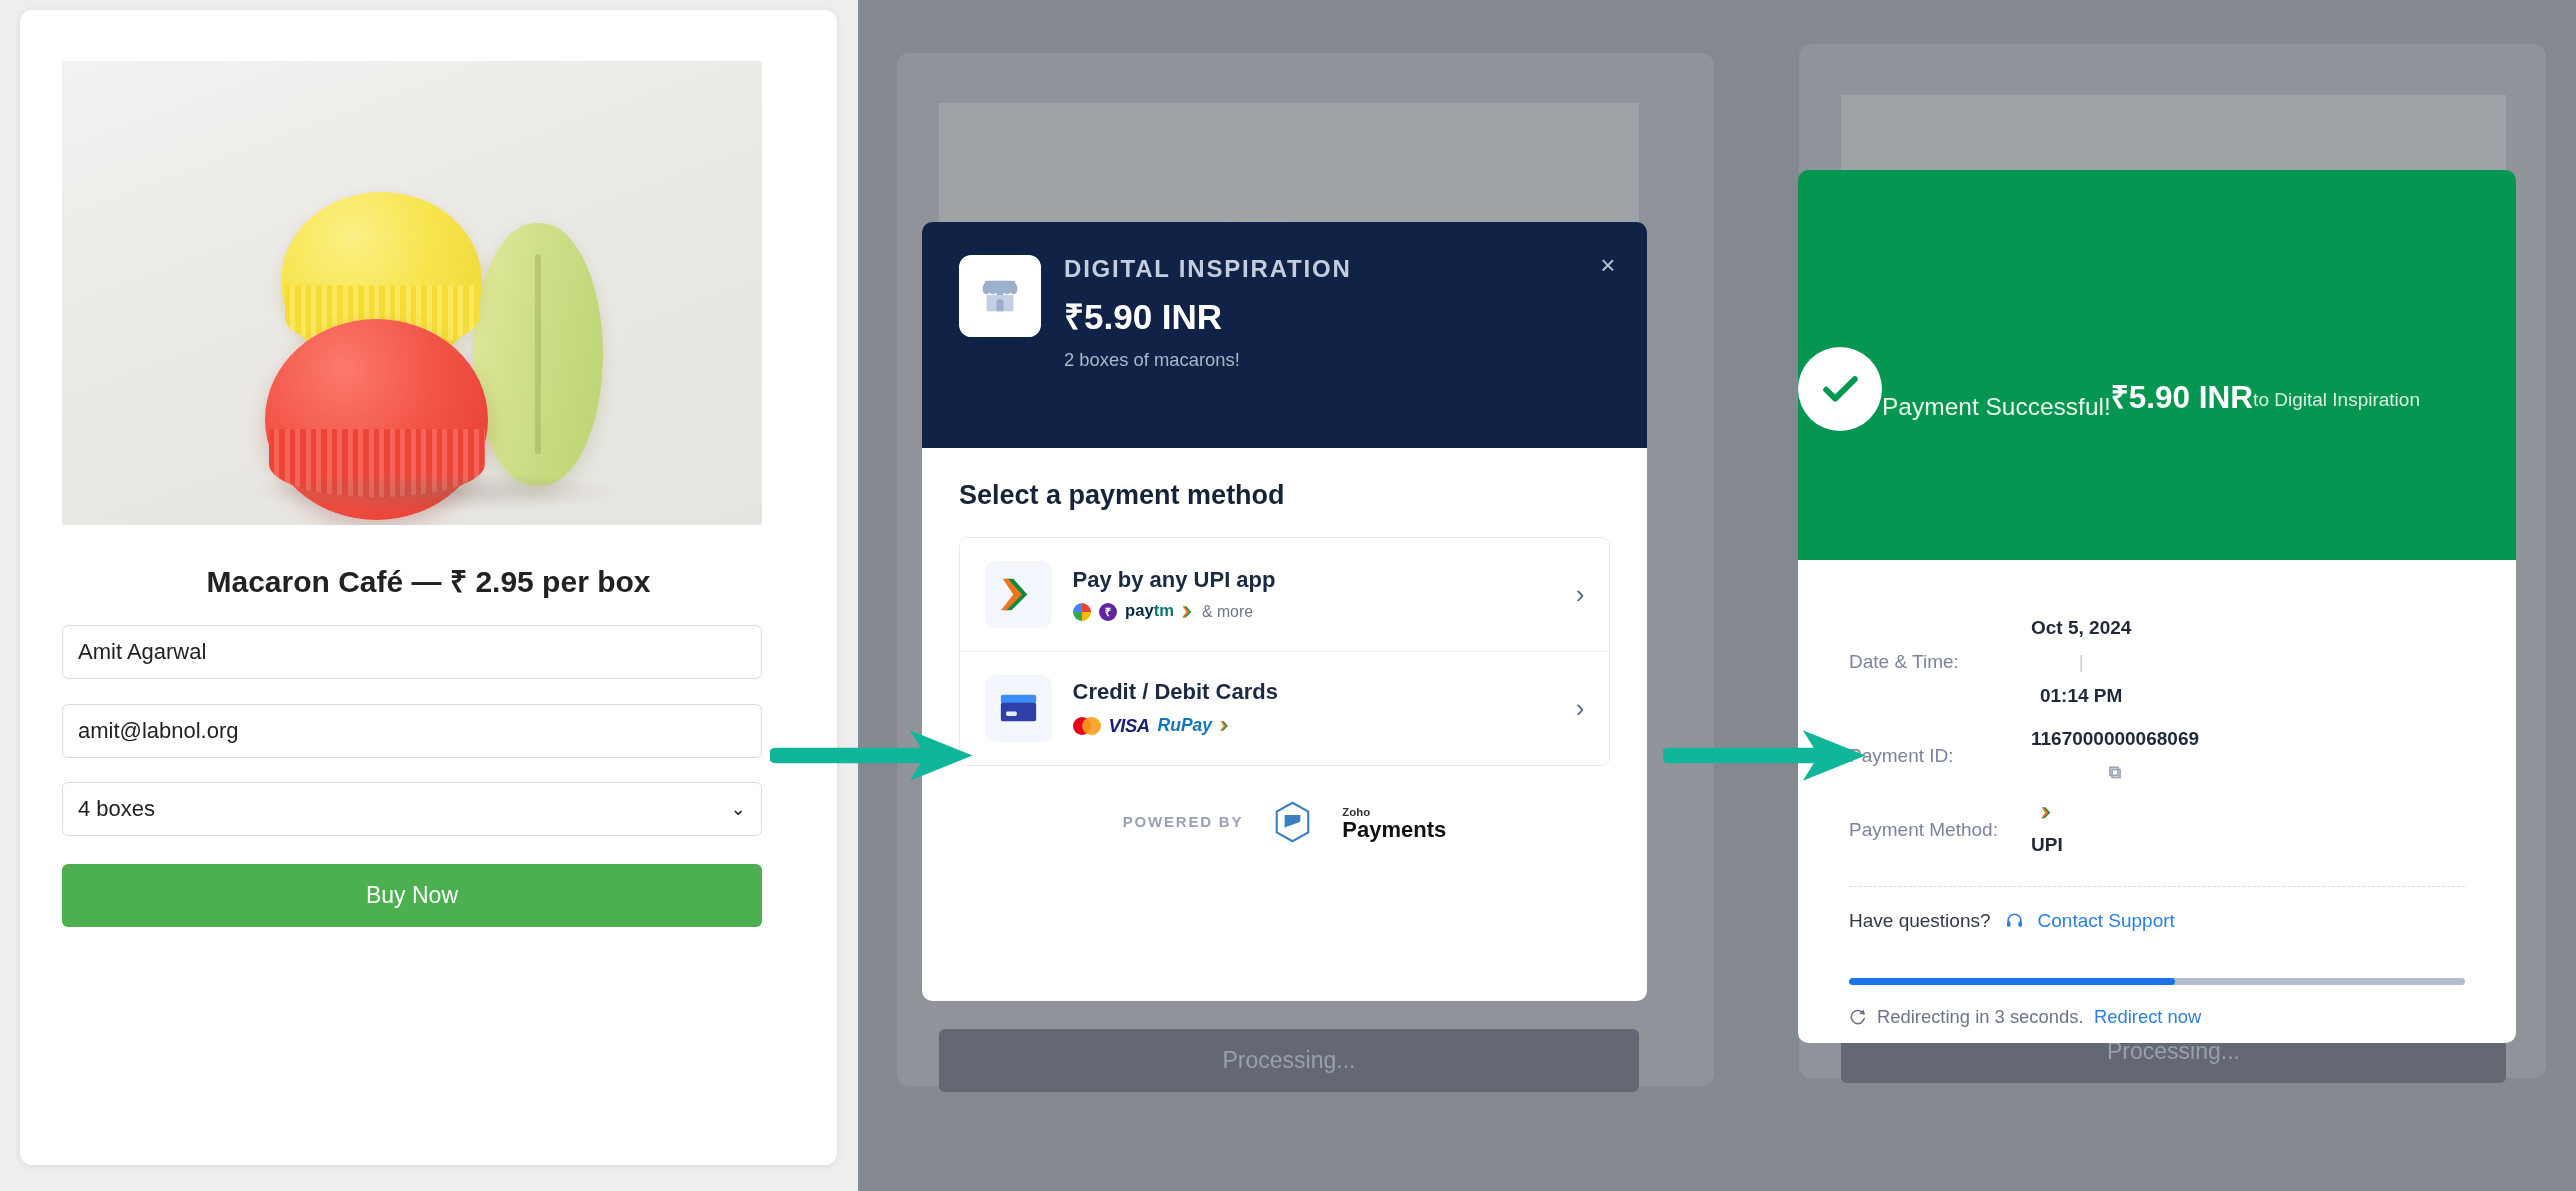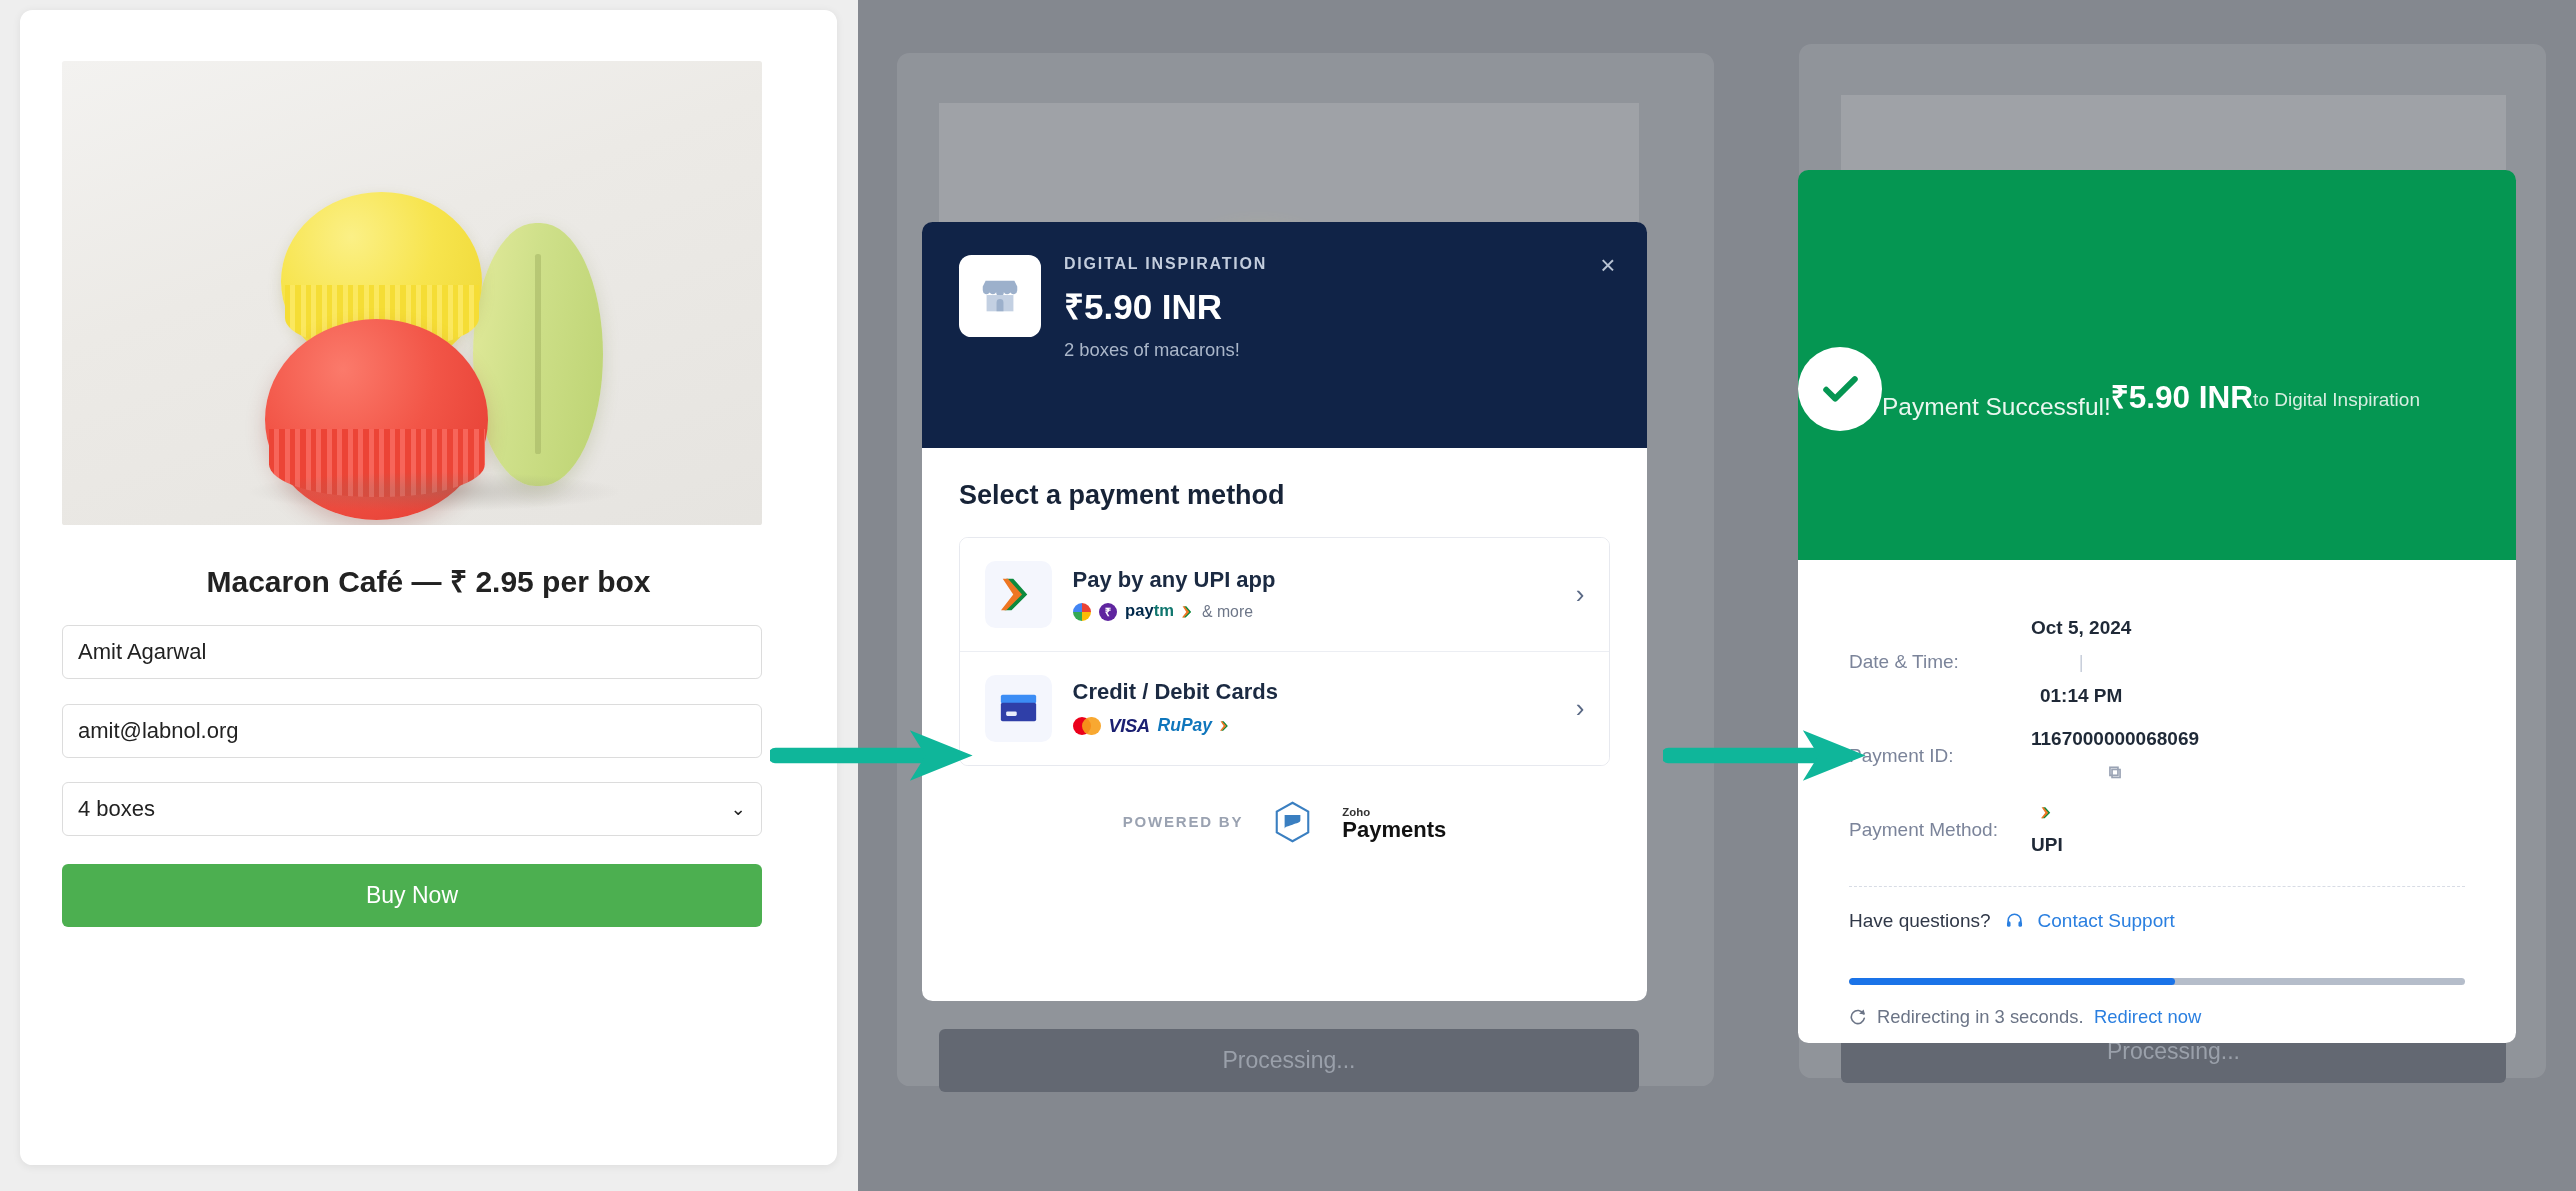--- a/index.html
+++ b/index.html
@@ -122,21 +122,21 @@
     background: #102347;
     border-radius: 10.5px 10.5px 0 0;
     padding: 33px 37px 0 37px;
     display: flex; gap: 23px;
   }
   .store-logo {
     width: 82px; height: 82px; border-radius: 12.3px; background: #fff;
     display: flex; align-items: center; justify-content: center; flex: none;
   }
   .merchant-name {
-    font-size: 16px; letter-spacing: 1.8px; color: #c3cddd; font-weight: 700;
+    font-size: 24px; letter-spacing: 1.8px; color: #c3cddd; font-weight: 700;
   }
   .amount-head { font-size: 35px; font-weight: 700; color: #fff; margin-top: 8.8px; }
   .order-note { font-size: 18.4px; color: #aab6c9; margin-top: 10.5px; }
   .close-x {
     position: absolute; right: 31.5px; top: 30px;
     font-size: 26px; color: #b9c3d3; line-height: 1; cursor: pointer;
     font-weight: 300;
   }
   .checkout-body {
     position: absolute; left: 922px; top: 448px;

